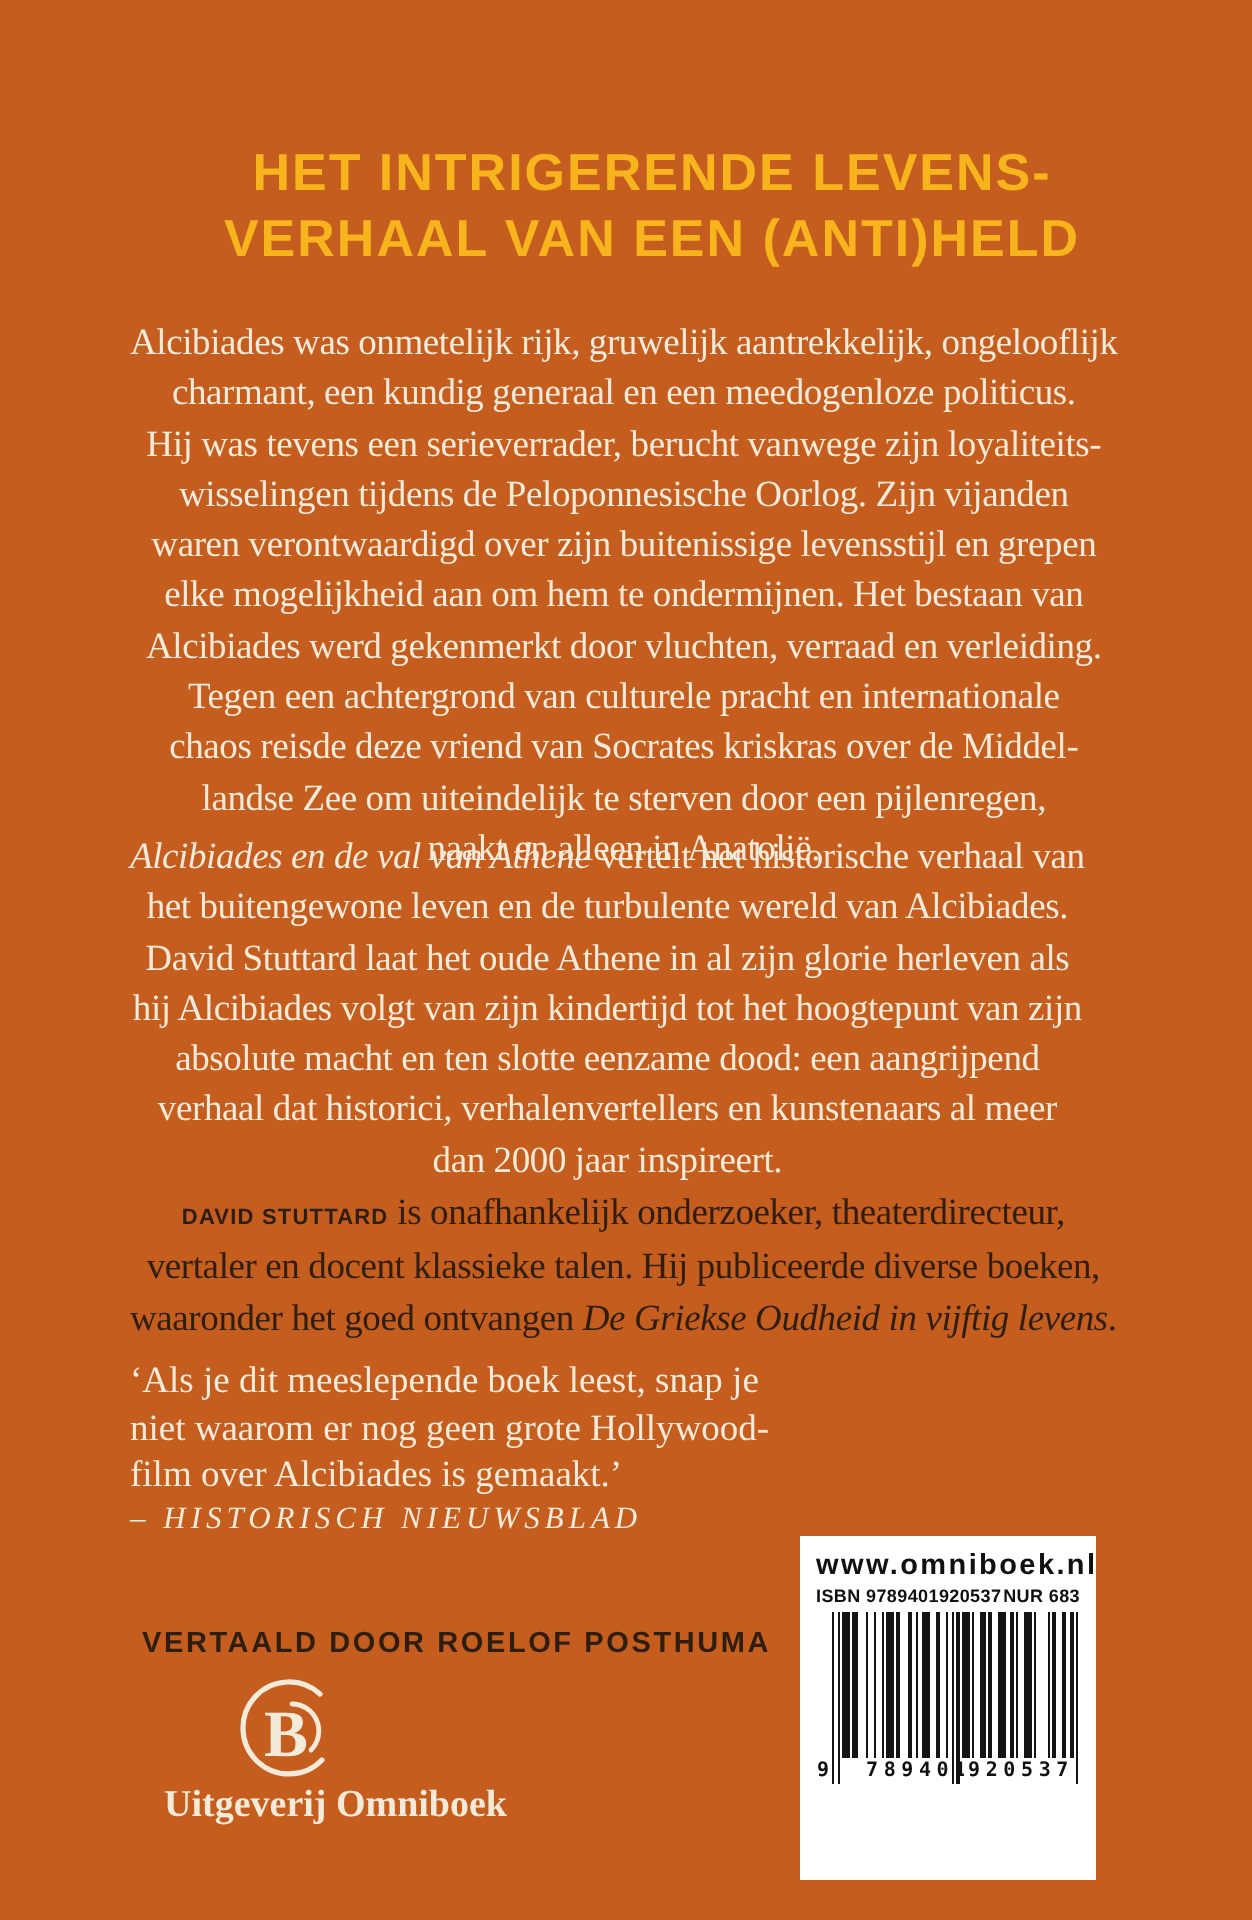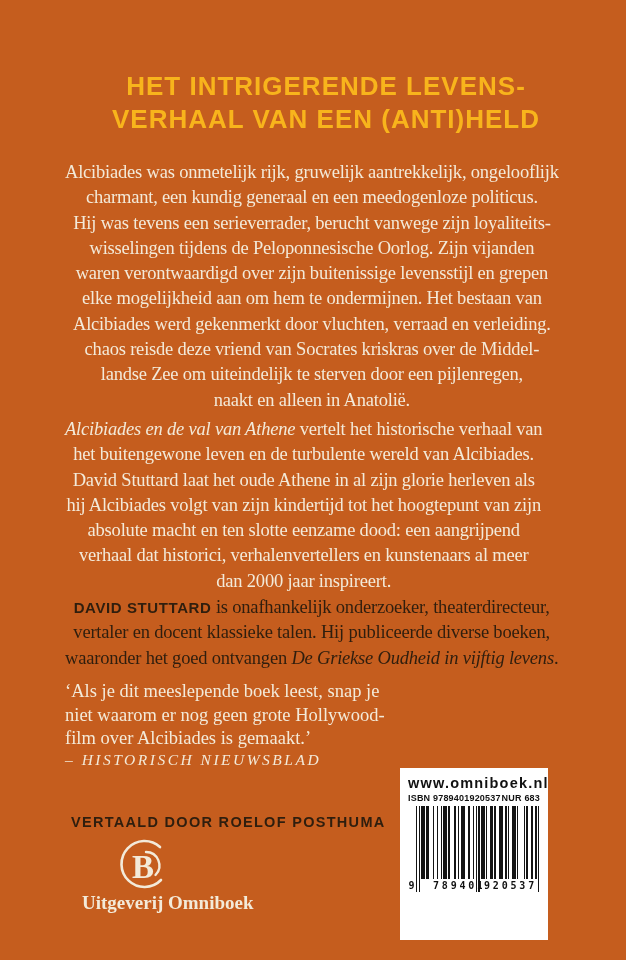--- a/index.html
+++ b/index.html
@@ -34,21 +34,21 @@
     font-size: 18.5px;
     line-height: 25.3px;
     letter-spacing: -0.2px;
     text-align: center;
   }
   .para .line { white-space: nowrap; }
   .it { font-style: italic; }
   .name-strong {
     font-family: "Liberation Sans", sans-serif;
     font-weight: 700;
-    font-size: 15px;
+    font-size: 11px;
     letter-spacing: 0.6px;
   }
   .para.dark { color: #2F1E0E; }
 
   .quote {
     position: absolute;
     left: 65px; top: 680px;
     color: #F3EAD9;
     font-size: 18.5px;
     line-height: 23.6px;
@@ -156,20 +156,21 @@
   </div>
 
   <div class="para" style="top:160px">
       <div class="line">Alcibiades was onmetelijk rijk, gruwelijk aantrekkelijk, ongelooflijk</div>
       <div class="line">charmant, een kundig generaal en een meedogenloze politicus.</div>
       <div class="line">Hij was tevens een serieverrader, berucht vanwege zijn loyaliteits-</div>
       <div class="line">wisselingen tijdens de Peloponnesische Oorlog. Zijn vijanden</div>
       <div class="line">waren verontwaardigd over zijn buitenissige levensstijl en grepen</div>
       <div class="line">elke mogelijkheid aan om hem te ondermijnen. Het bestaan van</div>
       <div class="line">Alcibiades werd gekenmerkt door vluchten, verraad en verleiding.</div>
+      <div class="line">Tegen een achtergrond van culturele pracht en internationale</div>
       <div class="line">chaos reisde deze vriend van Socrates kriskras over de Middel-</div>
       <div class="line">landse Zee om uiteindelijk te sterven door een pijlenregen,</div>
       <div class="line">naakt en alleen in Anatolië.</div>
     </div>
 
   <div class="para" style="top:417px">
       <div class="line"><span class="it">Alcibiades en de val van Athene</span><span> vertelt het historische verhaal van</span></div>
       <div class="line">het buitengewone leven en de turbulente wereld van Alcibiades.</div>
       <div class="line">David Stuttard laat het oude Athene in al zijn glorie herleven als</div>
       <div class="line">hij Alcibiades volgt van zijn kindertijd tot het hoogtepunt van zijn</div>

